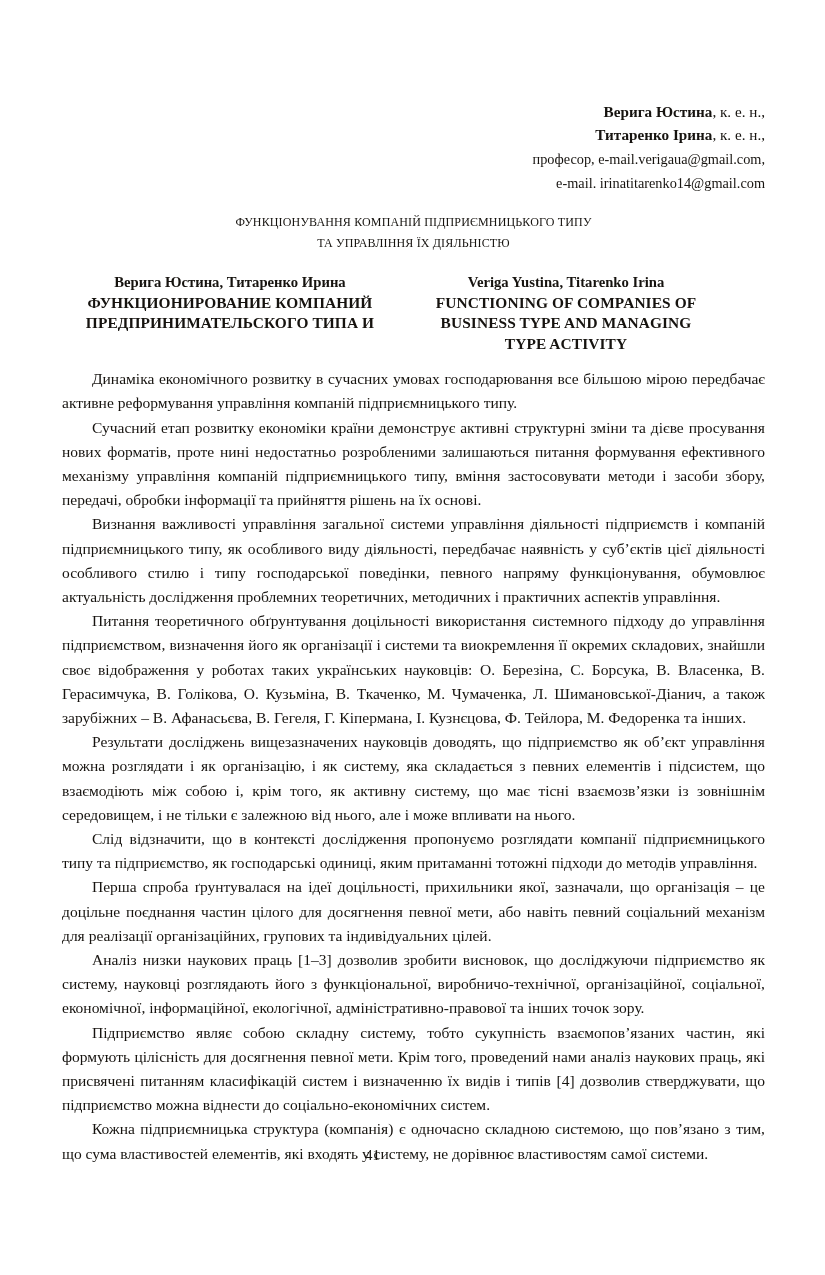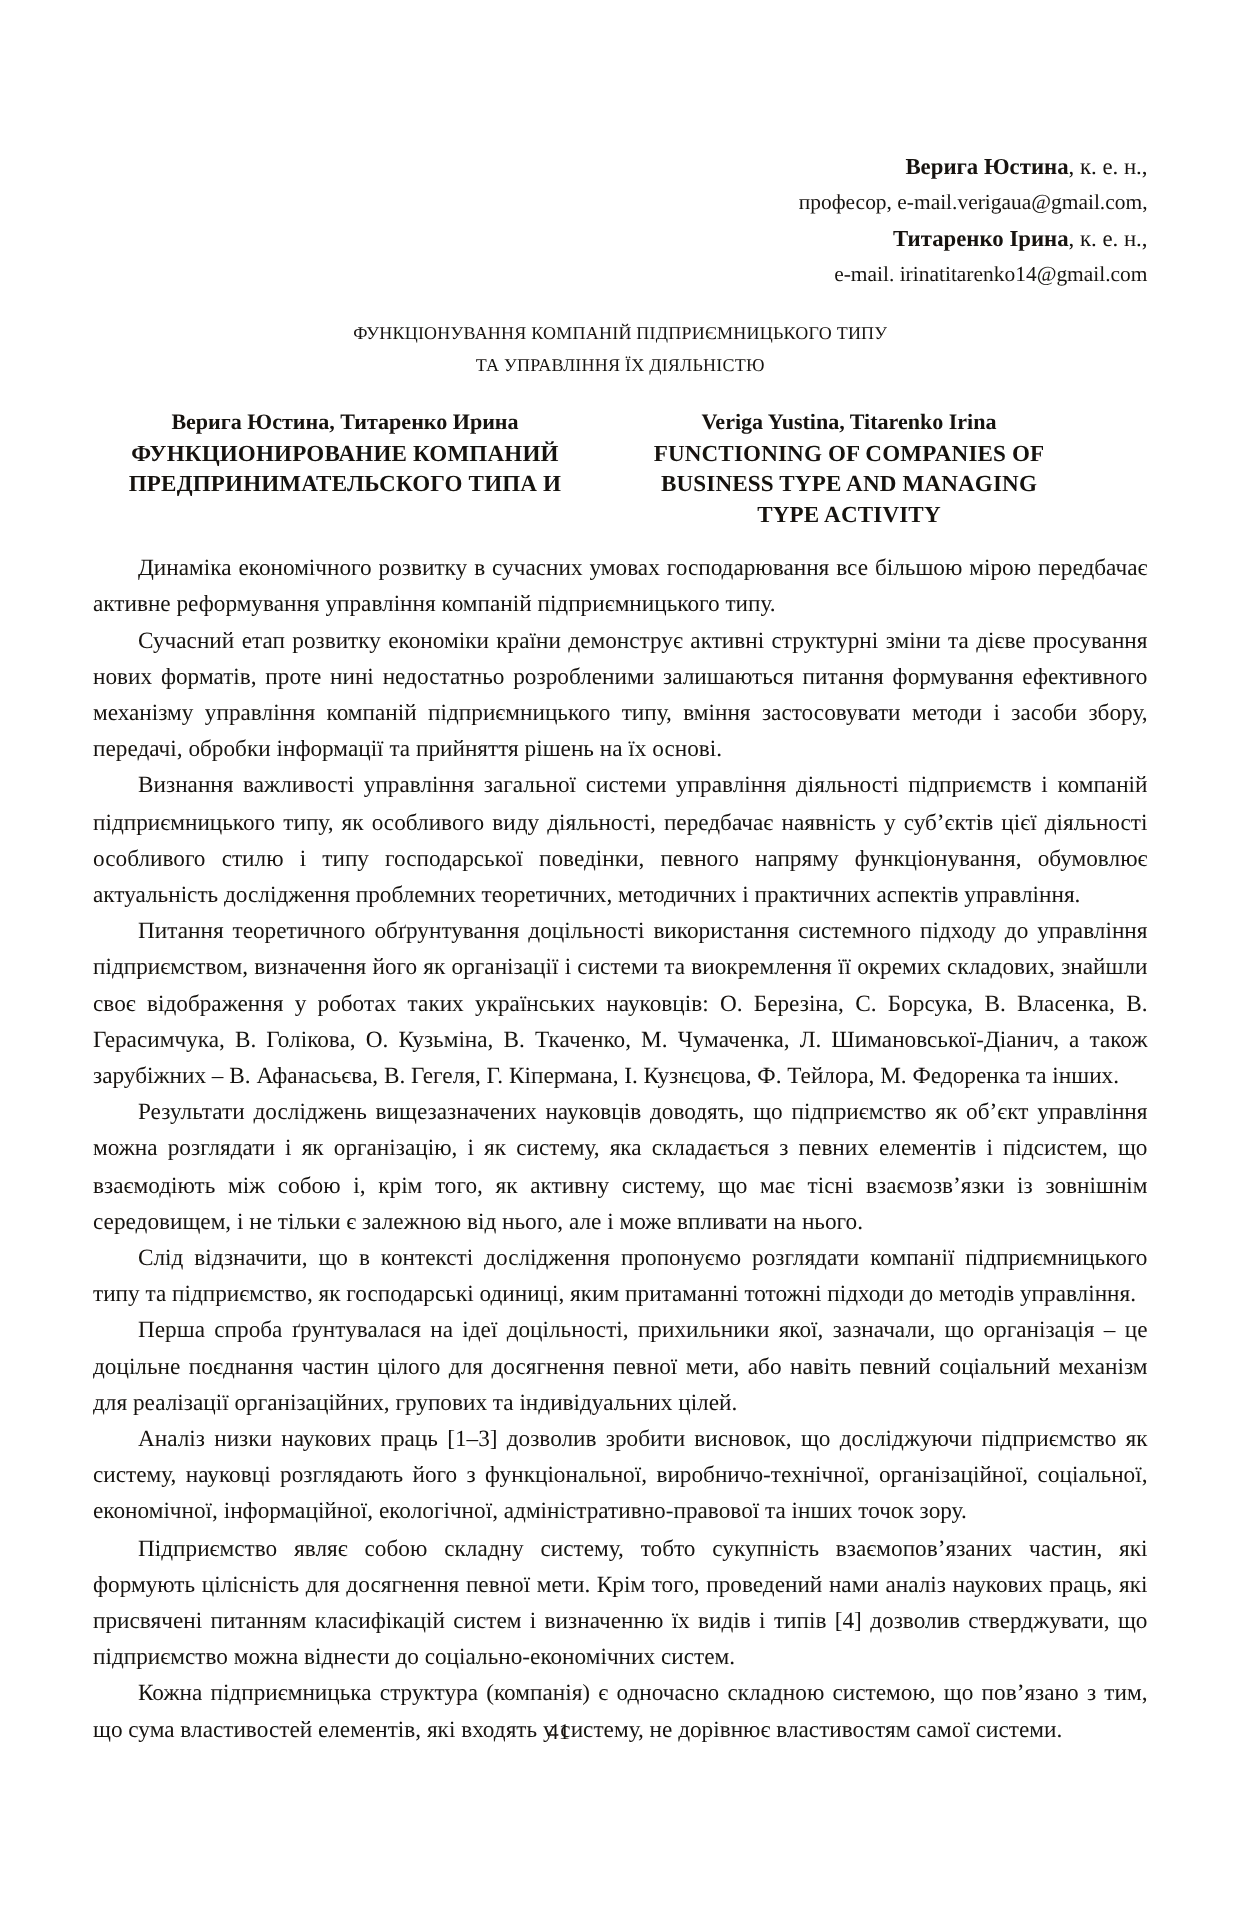--- a/index.html
+++ b/index.html
@@ -109,22 +109,22 @@
 </style>
 </head>
 <body>
 
 <div class="page">
 
   <div class="content">
 
     <div class="authors-header">
       <div class="line"><span class="nm">Верига Юстина</span><span>, к. е. н.,</span></div>
+      <div class="line"><span class="nm">Титаренко Ірина</span><span>, к. е. н.,</span></div>
       <div class="line"><span class="email">професор, e-mail.verigaua@gmail.com,</span></div>
-      <div class="line"><span class="nm">Титаренко Ірина</span><span>, к. е. н.,</span></div>
       <div class="line"><span class="email">e-mail. irinatitarenko14@gmail.com</span></div>
     </div>
 
     <div class="main-title">
       <span class="tline">ФУНКЦІОНУВАННЯ КОМПАНІЙ ПІДПРИЄМНИЦЬКОГО ТИПУ</span>
       <span class="tline">ТА УПРАВЛІННЯ ЇХ ДІЯЛЬНІСТЮ</span>
     </div>
 
     <div class="title-cols">
 

